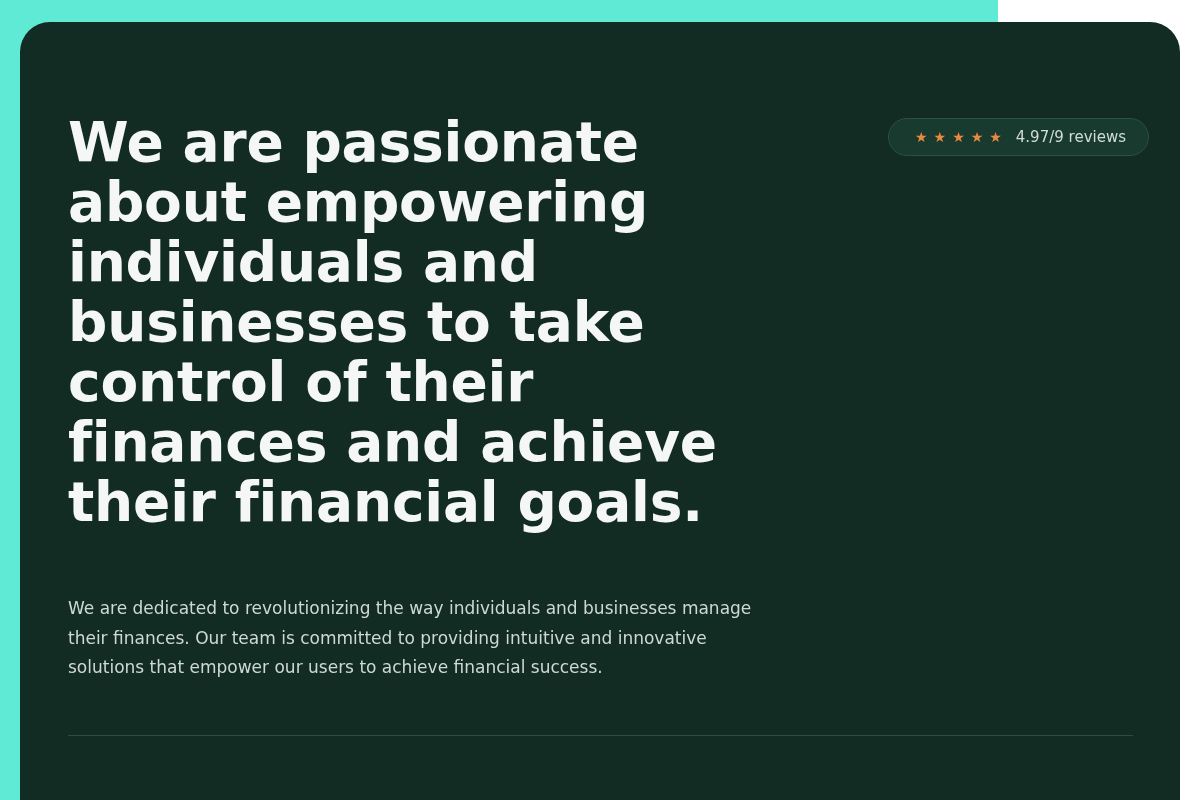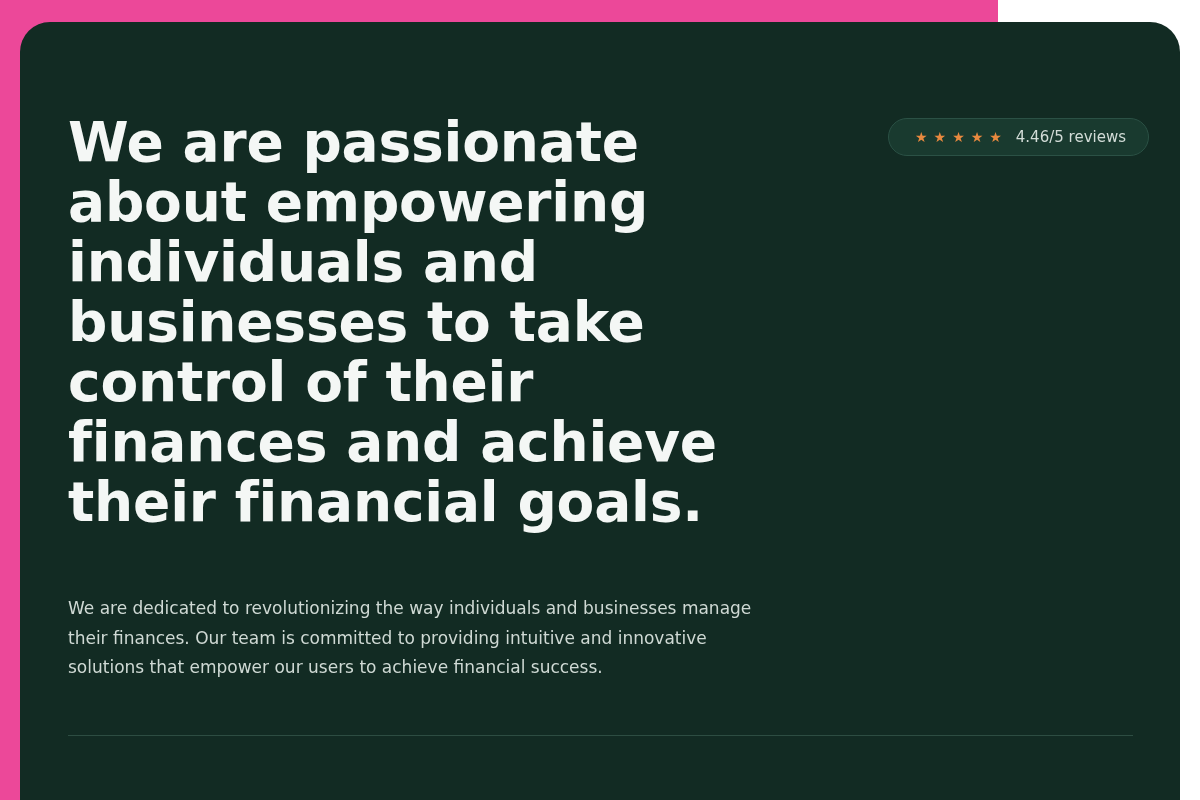--- a/index.html
+++ b/index.html
@@ -11,21 +11,21 @@
     height: 800px;
     background: #ffffff;
     font-family: "Liberation Sans", sans-serif;
     overflow: hidden;
   }
 
   .page {
     position: relative;
     width: 998px;
     height: 800px;
-    background: #ec4899;
+    background: #5eead4;
   }
 
   
   .hero-card {
     position: absolute;
     left: 20px;
     top: 22px;
     width: 1160px;
     height: 800px;           
     background: #122b23;
@@ -129,21 +129,21 @@
       <p class="hero-paragraph">We are dedicated to revolutionizing the way individuals and businesses manage their finances. Our team is committed to providing intuitive and innovative solutions that empower our users to achieve financial success.</p>
 
       <div class="rating-badge">
         <span class="stars">
           <span class="star">★</span>
           <span class="star">★</span>
           <span class="star">★</span>
           <span class="star">★</span>
           <span class="star">★</span>
         </span>
-        <span class="rating-label">4.46/5 reviews</span>
+        <span class="rating-label">4.97/9 reviews</span>
       </div>
 
       <div class="hero-divider"></div>
 
     </div>
   </section>
 
 </div>
 
 </body></html>

